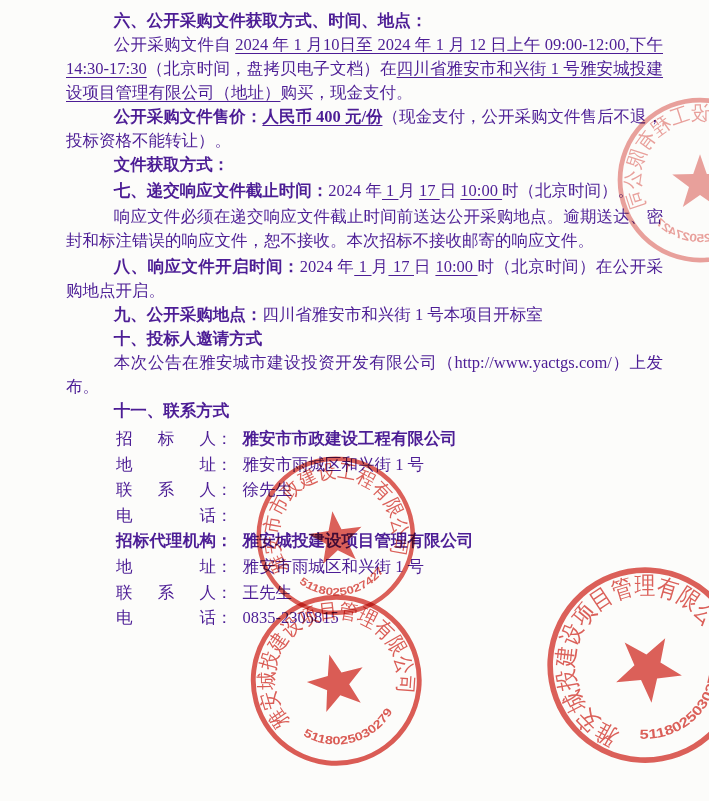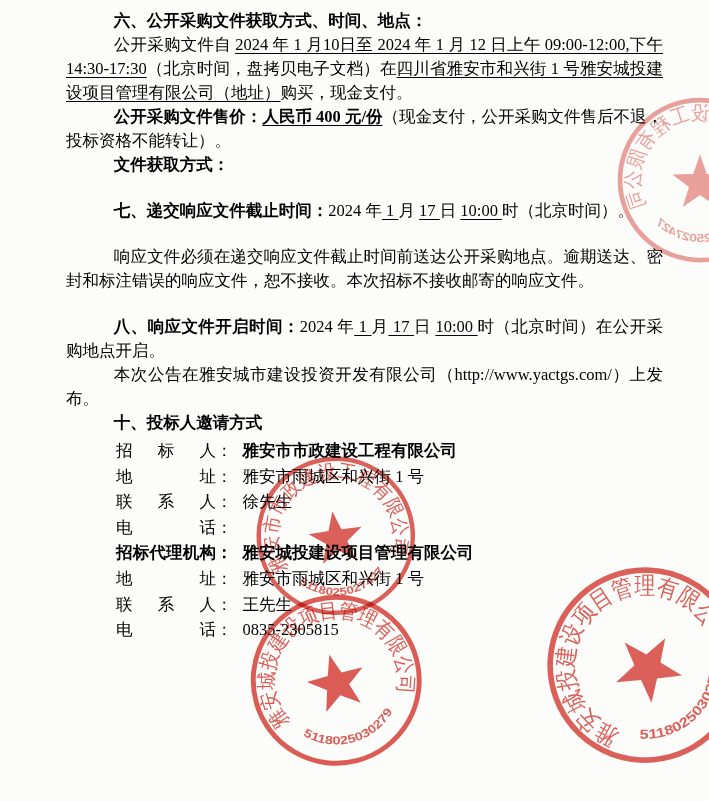--- a/index.html
+++ b/index.html
@@ -7,47 +7,49 @@
     position:relative; width:709px; height:801px; margin:0 auto;
     background:#fcfcfa; overflow:hidden;
     font-family:"Liberation Serif","DejaVu Serif",serif;
     color:#2e3038;
   }
   .doc {
     position:absolute; left:66px; top:9px; width:597px;
     font-size:16.5px; line-height:24px; text-align:justify;
   }
   .para { margin:0; text-indent:2.9em; }
-  .para.spaced { margin-top:22px; }
+  .para.spaced { margin-top:2px; }
   .b { font-weight:bold; }
   .u { text-decoration:underline; text-underline-offset:3px; }
   .contact { margin-left:50px; margin-top:3px; }
   .crow { display:flex; align-items:baseline; line-height:25.6px; white-space:nowrap; }
   .clabel { display:inline-flex; justify-content:space-between; width:100px; }
   .cvalue { margin-left:10px; }
   .stamp {
     position:absolute; mix-blend-mode:multiply; pointer-events:none;
   }
   .stamp text { font-family:"Liberation Sans","DejaVu Sans",sans-serif; }
 </style>
 </head>
 <body>
 
-<div class="page" style="background: rgb(252, 252, 250); color: #000000;">
+<div class="page" style="background: rgb(252, 252, 250); color: #4c1d95;">
   <div class="doc">
     <div id="paras">
         <p class="para"><span class="b">六、公开采购文件获取方式、时间、地点：</span></p>
         <p class="para"><span>公开采购文件自 </span><span class="u">2024 年 1 月10日至 2024 年 1 月 12 日上午 09:00-12:00,下午 14:30-17:30</span><span>（北京时间，盘拷贝电子文档）在</span><span class="u">四川省雅安市和兴街 1 号雅安城投建设项目管理有限公司（地址）</span><span>购买，现金支付。</span></p>
         <p class="para"><span class="b">公开采购文件售价：</span><span class="b u">人民币 400 元/份</span><span>（现金支付，公开采购文件售后不退，投标资格不能转让）。</span></p>
         <p class="para"><span class="b">文件获取方式：</span></p>
         <p class="para spaced"><span class="b">七、递交响应文件截止时间：</span><span>2024 年</span><span class="u"> 1 </span><span>月 </span><span class="u">17 </span><span>日 </span><span class="u">10:00 </span><span>时（北京时间）。</span></p>
         <p class="para spaced"><span>响应文件必须在递交响应文件截止时间前送达公开采购地点。逾期送达、密封和标注错误的响应文件，恕不接收。本次招标不接收邮寄的响应文件。</span></p>
         <p class="para spaced"><span class="b">八、响应文件开启时间：</span><span>2024 年</span><span class="u"> 1 </span><span>月</span><span class="u"> 17 </span><span>日 </span><span class="u">10:00 </span><span>时（北京时间）在公开采购地点开启。</span></p>
+        <p class="para"><span class="b">九、公开采购地点：</span><span>四川省雅安市和兴街 1 号本项目开标室</span></p>
+        <p class="para"><span class="b">十、投标人邀请方式</span></p>
         <p class="para"><span>本次公告在雅安城市建设投资开发有限公司（http://www.yactgs.com/）上发布。</span></p>
-        <p class="para"><span class="b">十、投标人邀请方式</span></p>
+        <p class="para"><span class="b">十一、联系方式</span></p>
       </div>
     <div id="contact" class="contact">
         <div class="crow">
           <span class="clabel">
             <span>招</span>
             <span>标</span>
             <span>人</span>
           </span>
           <span>：</span>
           <span class="cvalue b">雅安市市政建设工程有限公司</span>

